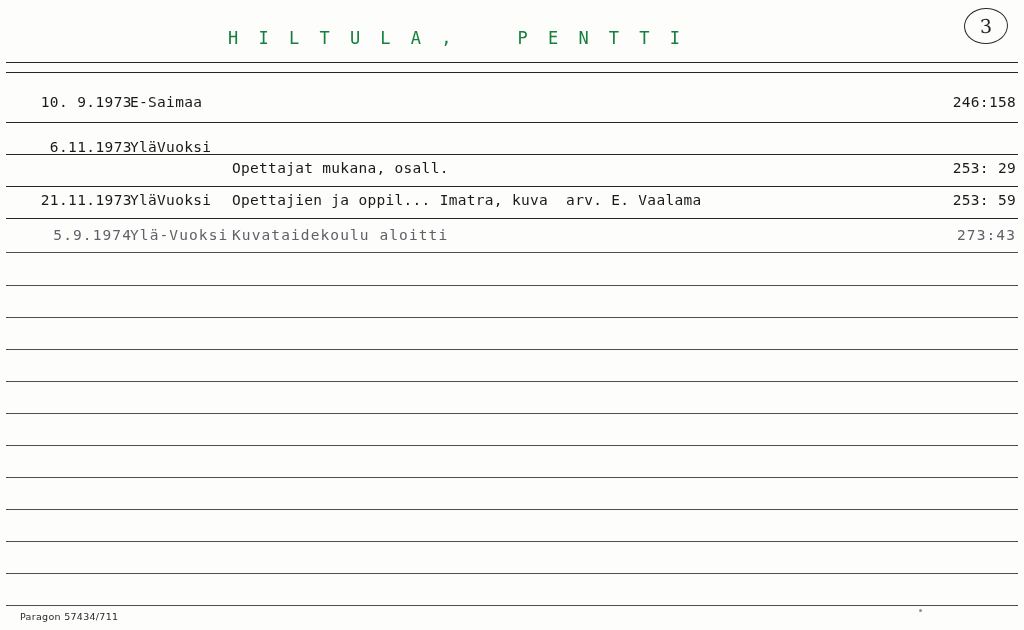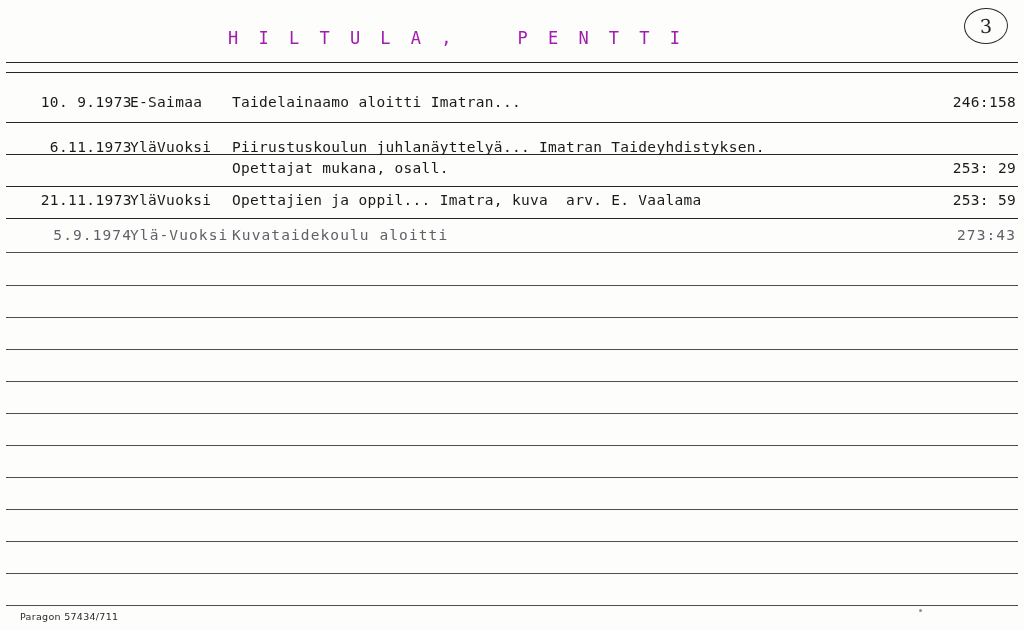--- a/index.html
+++ b/index.html
@@ -30,21 +30,21 @@
     width: 1024px;
     height: 62px;
   }
   .header-title {
     position: absolute;
     left: 228px;
     top: 28px;
     font-size: 17px;
     letter-spacing: 5px;
     font-family: "DejaVu Sans Mono", monospace;
-    color: #a21caf;
+    color: #15803d;
     white-space: pre;
   }
   .card-number {
     position: absolute;
     right: 16px;
     top: 8px;
     width: 42px;
     height: 34px;
     border: 1.5px solid #2a2a2a;
     border-radius: 50%;
@@ -177,28 +177,26 @@
     <div class="rule thin" style="top:541px;"></div>
     <div class="rule thin" style="top:573px;"></div>
     <div class="rule thin" style="top:605px;"></div>
   </div>
 
   <div class="entries">
 
     <div class="entry" style="top:94px;">
       <span class="date">10. 9.1973</span>
       <span class="source">E-Saimaa</span>
-      <span class="text">Taidelainaamo aloitti Imatran...</span>
       <span class="ref">246:158</span>
     </div>
 
     <div class="entry" style="top:127px;margin-top:12px;">
       <span class="date">6.11.1973</span>
       <span class="source">YläVuoksi</span>
-      <span class="text">Piirustuskoulun juhlanäyttelyä... Imatran Taideyhdistyksen.</span>
       <span class="ref"></span>
     </div>
 
     <div class="entry" style="top:160px;">
       <span class="date"></span>
       <span class="source"></span>
       <span class="text">Opettajat mukana, osall.</span>
       <span class="ref">253: 29</span>
     </div>
 

